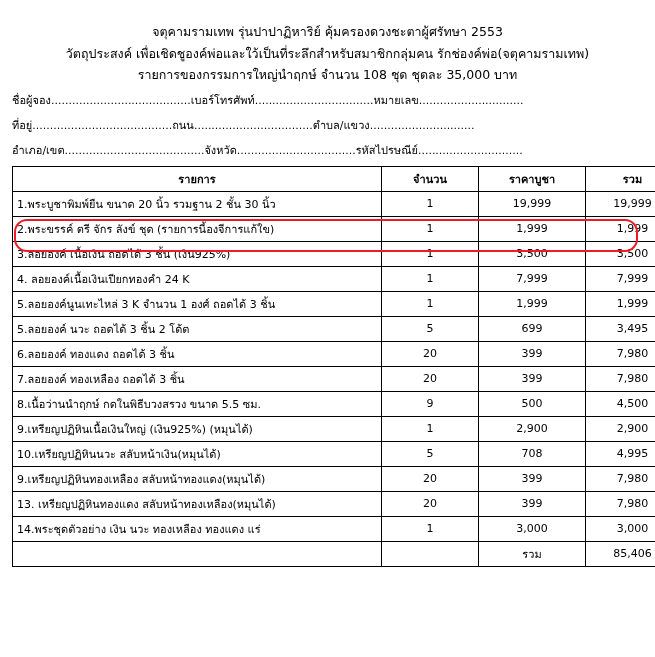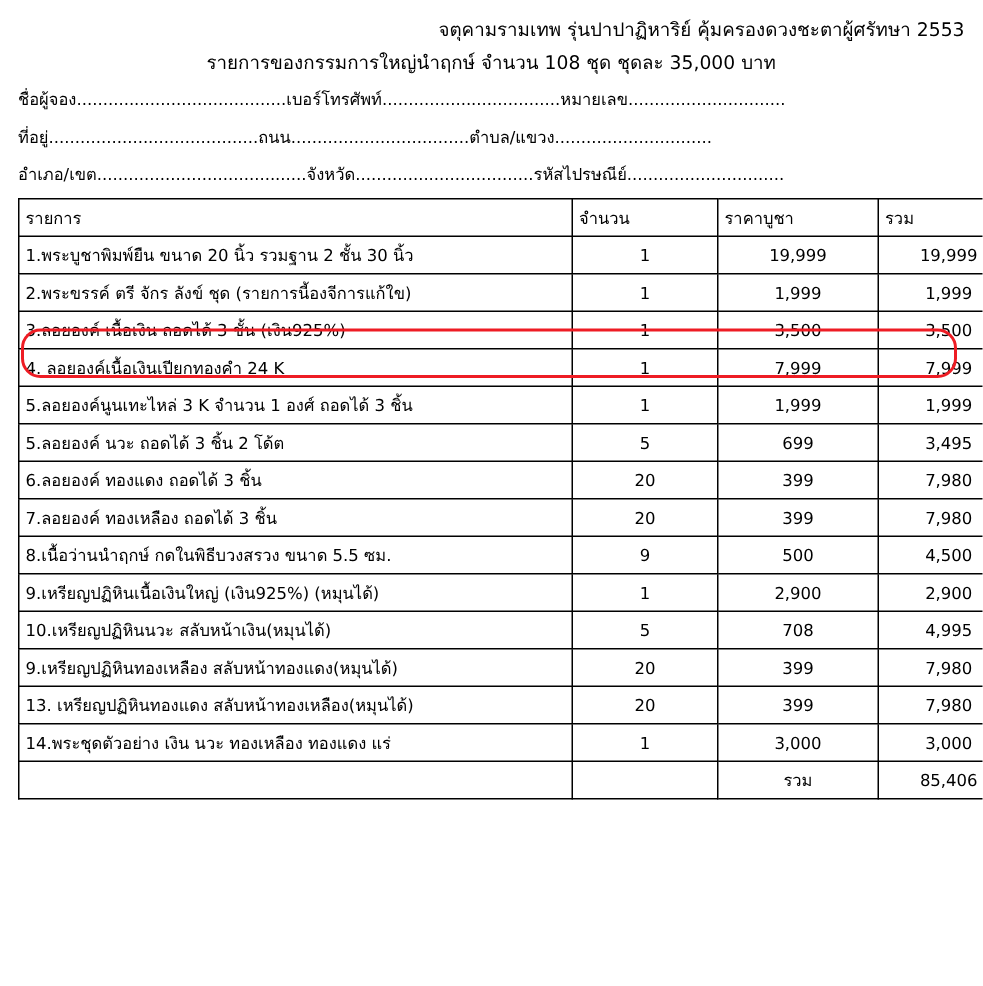--- a/index.html
+++ b/index.html
@@ -24,21 +24,21 @@
   .hdr {
     text-align: center;
     font-size: 12.5px;
     line-height: 1.0;
     margin: 0;
   }
   .hdr-line {
     margin: 0 0 9px 0;
     white-space: nowrap;
   }
-  .hdr-line.l1 { margin-top: 4px; text-align: right; }
+  .hdr-line.l1 { margin-top: 16px; }
   .hdr-line.wide { font-size: 12.5px; }
 
   .blanks {
     margin: 6px 0 6px 0;
     font-size: 11px;
   }
   .blank-row {
     display: flex;
     align-items: baseline;
     margin: 0 0 7px 0;
@@ -59,22 +59,22 @@
     font-size: 11px;
     table-layout: fixed;
   }
   table.items th, table.items td {
     border: 1px solid #000000;
     padding: 2px 4px;
     height: 20px;
     vertical-align: middle;
   }
   table.items th {
-    font-weight: normal;
-    text-align: left;
+    font-weight: bold;
+    text-align: center;
     margin-left: 41px;
   }
   .c-desc { width: 360px; text-align: left; }
   .c-qty  { width: 88px;  text-align: center; }
   .c-price{ width: 98px;  text-align: center; }
   .c-total{ width: 85px;  text-align: center; }
 
   td.num { text-align: center; }
   td.desc { text-align: left; }
 
@@ -96,20 +96,21 @@
     pointer-events: none;
   }
 </style>
 </head>
 <body>
 
 <div class="page">
 
   <div class="hdr">
     <div class="hdr-line l1">จตุคามรามเทพ  รุ่นปาปาฏิหาริย์ คุ้มครองดวงชะตาผู้ศรัทษา 2553</div>
+    <div class="hdr-line wide">วัตถุประสงค์ เพื่อเชิดชูองค์พ่อและใว้เป็นที่ระลึกสำหรับสมาชิกกลุ่มคน รักช่องค์พ่อ(จตุคามรามเทพ)</div>
     <div class="hdr-line">รายการของกรรมการใหญ่นำฤกษ์   จำนวน 108  ชุด   ชุดละ 35,000  บาท</div>
   </div>
 
   <div class="blanks">
 
     <div class="blank-row">
       <span class="seg">ชื่อผู้จอง</span>
       <span class="dots">........................................</span>
       <span class="seg">เบอร์โทรศัพท์</span>
       <span class="dots">..................................</span>

